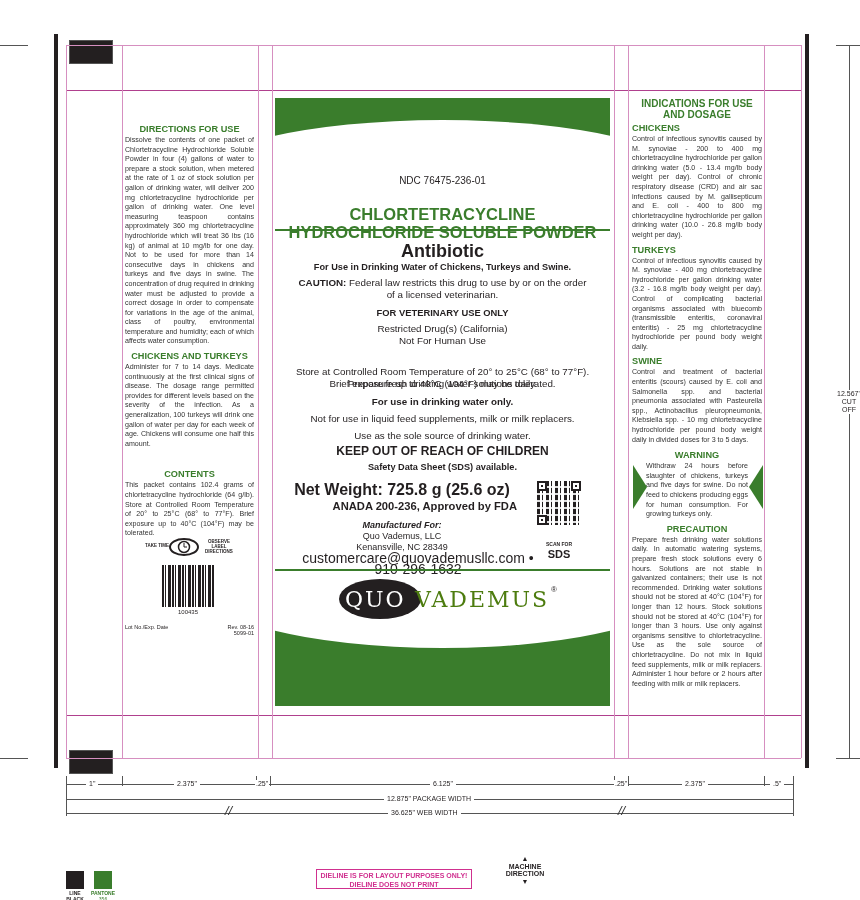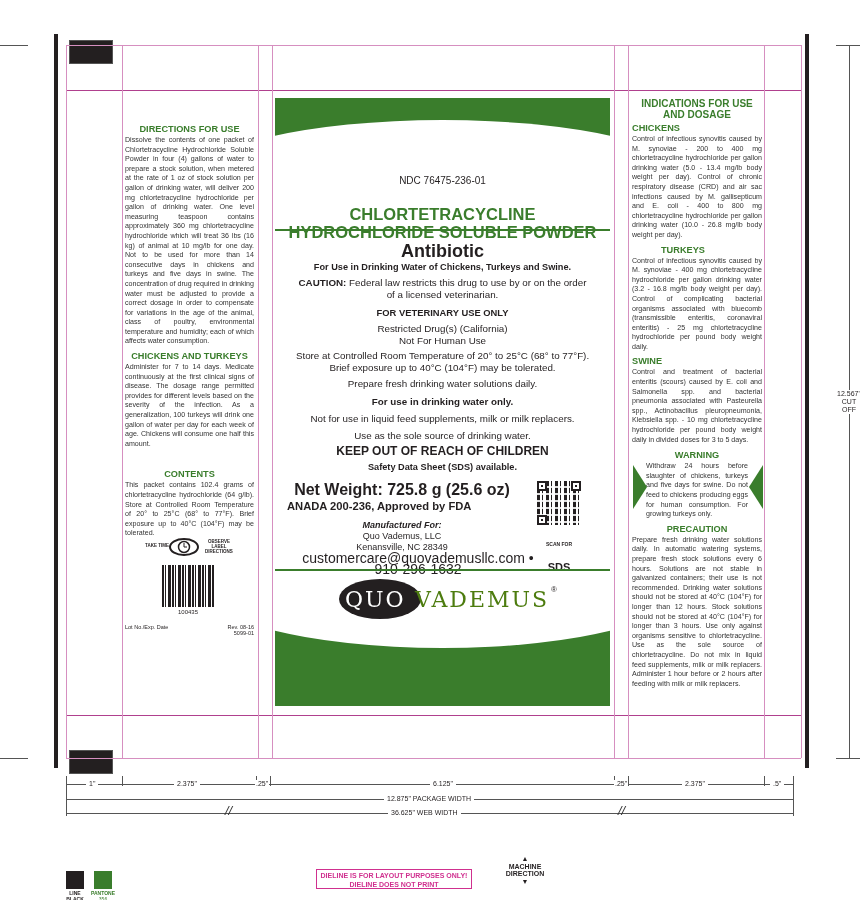--- a/index.html
+++ b/index.html
@@ -21,21 +21,21 @@
   .center { position:absolute; left:275px; top:98px; width:335px; height:608px; }
   .top-band { position:absolute; left:0; top:0; width:335px; height:60px; background:#3a7d2c; overflow:hidden; }
   .top-band .curve { position:absolute; left:-80px; top:22px; width:495px; height:120px; border-radius:50%; background:#fff; }
   .ndc { position:absolute; left:0; width:335px; top:77px; text-align:center; font-size:10px; }
   .title { position:absolute; left:0; width:335px; top:89px; text-align:center; color:#3a7d2c; font-weight:bold; font-size:16.5px; line-height:18px;margin-top:18px; }
   .sep-green { position:absolute; left:0; width:335px; height:2px; background:#3a7d2c; }
   .c-line { position:absolute; left:0; width:335px; text-align:center; font-size:9.8px; line-height:12px; }
   .antibiotic { font-size:18px; font-weight:bold; }
   .bold { font-weight:bold; }
   .netweight { position:absolute; left:12px; top:383px; width:230px; text-align:center; font-size:16px; font-weight:bold; }
-  .anada { position:absolute; left:12px; top:402px; width:230px; text-align:left; font-size:11.2px; font-weight:bold; }
+  .anada { position:absolute; left:12px; top:402px; width:230px; text-align:right; font-size:11.2px; font-weight:bold; }
   .mfg { position:absolute; left:12px; width:230px; text-align:center; font-size:9px; line-height:11px; }
   .qr { position:absolute; left:262px; top:383px; width:44px; height:44px; background:
         repeating-linear-gradient(90deg,#231f20 0 3px,#fff 3px 5px,#231f20 5px 6px,#fff 6px 9px),
         #fff; }
   .qr-inner { position:absolute; inset:0; background:
         repeating-linear-gradient(0deg,transparent 0 2px,rgba(255,255,255,.85) 2px 4px,transparent 4px 7px); }
   .qr-finder { position:absolute; width:10px; height:10px; border:2px solid #231f20; background:#fff; box-sizing:border-box; }
   .qr-finder::after { content:""; position:absolute; left:2px; top:2px; width:2px; height:2px; background:#231f20; }
   .scan { position:absolute; left:252px; width:64px; text-align:center; font-weight:bold; }
 
@@ -134,21 +134,21 @@
   <div class="c-line bold" style="top:163px;font-size:9.2px;">For Use in Drinking Water of Chickens, Turkeys and Swine.</div>
   <div class="c-line" style="top:179px;">
     <span class="bold">CAUTION:</span><span> Federal law restricts this drug to use by or on the order</span><br>
     <span>of a licensed veterinarian.</span>
   </div>
   <div class="c-line bold" style="top:209px;font-size:9.4px;">FOR VETERINARY USE ONLY</div>
   <div class="c-line" style="top:225px;line-height:11.5px;">
     <div>Restricted Drug(s) (California)</div>
     <div>Not For Human Use</div>
   </div>
-  <div class="c-line" style="top:252px;">
+  <div class="c-line" style="top:268px;">
     <div>Store at Controlled Room Temperature of 20° to 25°C (68° to 77°F).</div>
     <div>Brief exposure up to 40°C (104°F) may be tolerated.</div>
   </div>
   <div class="c-line" style="top:280px;">Prepare fresh drinking water solutions daily.</div>
   <div class="c-line" style="top:315px;">Not for use in liquid feed supplements, milk or milk replacers.</div>
   <div class="c-line bold" style="top:298px;">For use in drinking water only.</div>
   <div class="c-line" style="top:332px;">Use as the sole source of drinking water.</div>
   <div class="c-line bold" style="top:347px;font-size:12px;">KEEP OUT OF REACH OF CHILDREN</div>
   <div class="c-line bold" style="top:363px;font-size:9.2px;">Safety Data Sheet (SDS) available.</div>
 
@@ -159,40 +159,40 @@
   <div class="mfg" style="top:444px;">Kenansville, NC 28349</div>
   <div class="mfg" style="top:455px;left:16px;width:254px;font-size:14px;">customercare@quovademusllc.com • 910-296-1632</div>
 
   <div class="qr">
     <div class="qr-inner"></div>
     <div class="qr-finder" style="left:0;top:0;"></div>
     <div class="qr-finder" style="right:0;top:0;"></div>
     <div class="qr-finder" style="left:0;bottom:0;"></div>
   </div>
   <div class="scan" style="top:443px;font-size:5px;">SCAN FOR</div>
-  <div class="scan" style="top:463px;font-size:11px;">SDS</div>
+  <div class="scan" style="top:450px;font-size:11px;">SDS</div>
 
   <div class="sep-green" style="top:471px;height:1.5px;"></div>
   <div class="bottom-band">
       <div class="curve"></div>
     </div>
 
   <div class="logo">
     <div class="logo-oval"></div>
     <span class="logo-quo">QUO</span>
     <span class="logo-vad">VADEMUS</span>
     <span class="logo-reg">®</span>
   </div>
 </div>
 
 <div class="panel-text" style="left:632px;top:98px;width:130px;">
   <div class="green-head" style="font-size:10px;line-height:10.5px;margin-top:1px;padding:0 4px;">INDICATIONS FOR USE AND DOSAGE</div>
   <div class="green-head left">CHICKENS</div>
   <p>Control of infectious synovitis caused by M. synoviae - 200 to 400 mg chlortetracycline hydrochloride per gallon drinking water (5.0 - 13.4 mg/lb body weight per day). Control of chronic respiratory disease (CRD) and air sac infections caused by M. gallisepticum and E. coli - 400 to 800 mg chlortetracycline hydrochloride per gallon drinking water (10.0 - 26.8 mg/lb body weight per day).</p>
-  <div class="green-head left" style="margin-top:4px;margin-left:29px;">TURKEYS</div>
+  <div class="green-head left" style="margin-top:4px;">TURKEYS</div>
   <p>Control of infectious synovitis caused by M. synoviae - 400 mg chlortetracycline hydrochloride per gallon drinking water (3.2 - 16.8 mg/lb body weight per day). Control of complicating bacterial organisms associated with bluecomb (transmissible enteritis, coronaviral enteritis) - 25 mg chlortetracycline hydrochloride per pound body weight daily.</p>
   <div class="green-head left" style="margin-top:4px;">SWINE</div>
   <p>Control and treatment of bacterial enteritis (scours) caused by E. coli and Salmonella spp. and bacterial pneumonia associated with Pasteurella spp., Actinobacillus pleuropneumonia, Klebsiella spp. - 10 mg chlortetracycline hydrochloride per pound body weight daily in divided doses for 3 to 5 days.</p>
   <div class="green-head" style="margin-top:5px;">WARNING</div>
   <p style="padding:0 14px;text-align:justify;">Withdraw 24 hours before slaughter of chickens, turkeys and five days for swine. Do not feed to chickens producing eggs for human consumption. For growing turkeys only.</p>
   <div class="green-head" style="margin-top:4px;">PRECAUTION</div>
   <p>Prepare fresh drinking water solutions daily. In automatic watering systems, prepare fresh stock solutions every 6 hours. Solutions are not stable in galvanized containers; their use is not recommended. Drinking water solutions should not be stored at 40°C (104°F) for longer than 12 hours. Stock solutions should not be stored at 40°C (104°F) for longer than 3 hours. Use only against organisms sensitive to chlortetracycline. Use as the sole source of chlortetracycline. Do not mix in liquid feed supplements, milk or milk replacers. Administer 1 hour before or 2 hours after feeding with milk or milk replacers.</p>
 </div>
 <div class="arrow-l" style="left:633px;top:465px;"></div>
 <div class="arrow-r" style="left:749px;top:465px;"></div>

